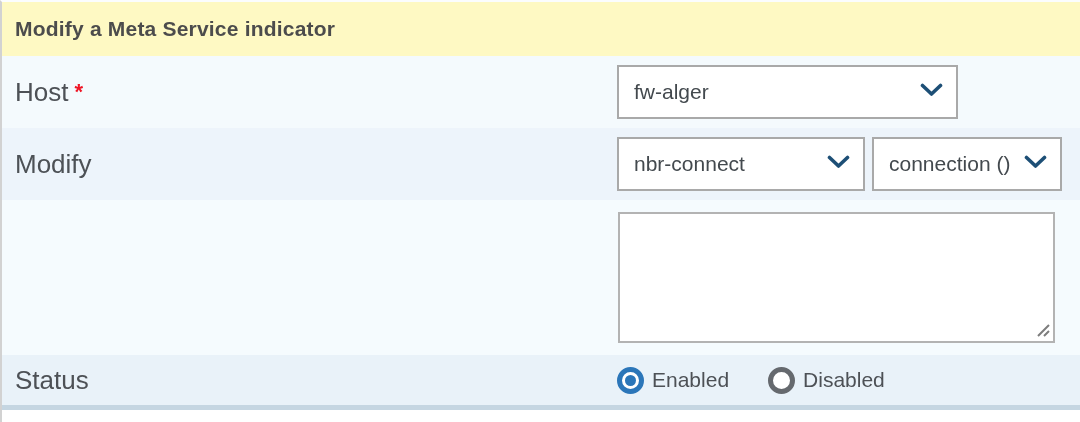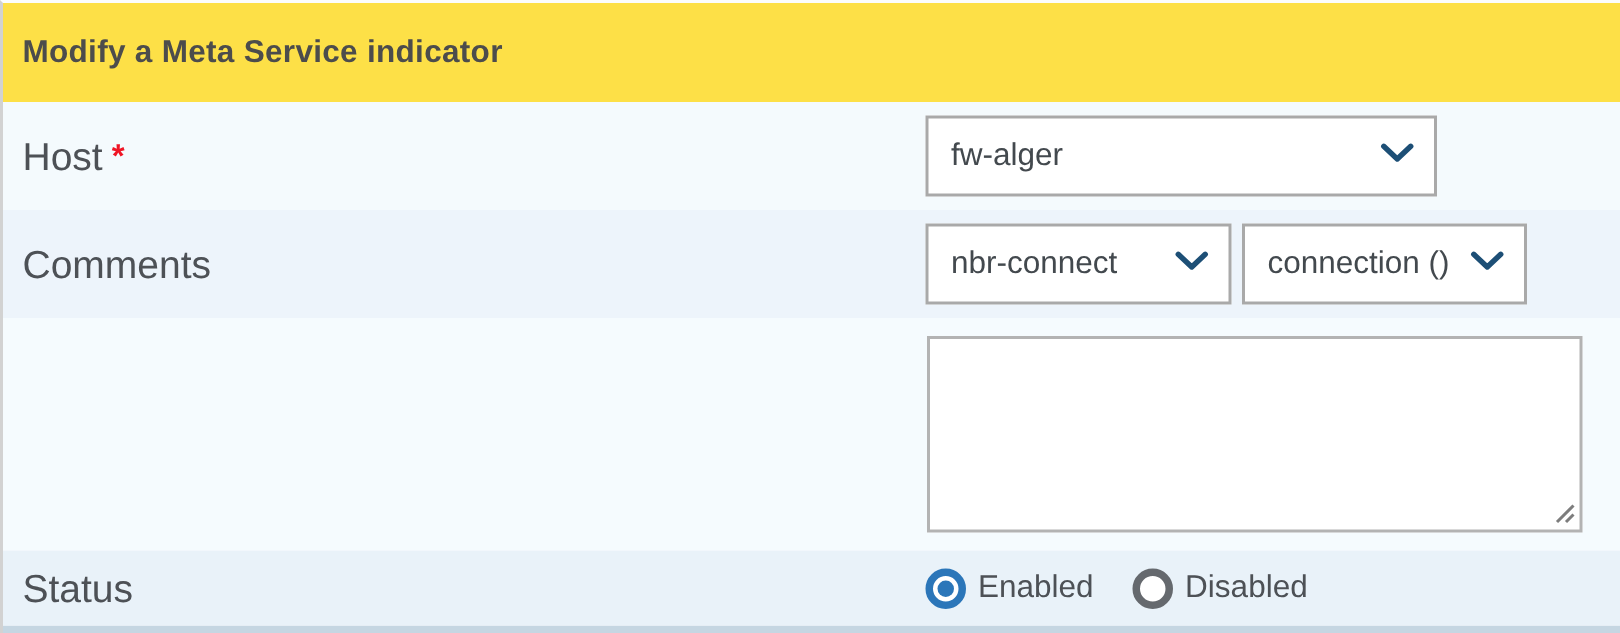--- a/index.html
+++ b/index.html
@@ -6,50 +6,50 @@
   .panel{
     position:relative;
     width:1080px;height:422px;
     box-sizing:border-box;
     border-left:2px solid #d2d2d2;
     border-top:2px solid #fbfdfe;
     font-family:"Liberation Sans","DejaVu Sans",sans-serif;
     overflow:hidden;
   }
   .row{position:relative;display:flex;align-items:center;padding-left:13px;box-sizing:border-box;}
-  .hdr{height:66px;background:#fde047;}
+  .hdr{height:54px;background:#fef9c3;}
   .hdr-title{font-size:21px;font-weight:bold;color:#4c4c4c;letter-spacing:.2px;}
   .row-host{height:72px;background:#f4fafd;}
   .row-service{height:72px;background:#edf4fb;}
   .row-comments{height:155px;background:#f5fbfe;}
   .row-status{height:50px;background:#e9f2f9;}
   .bottom-strip{height:5px;background:#c5d6e2;}
   .lbl{font-size:26px;color:#4d5156;}
   .req{color:#ef1525;font-weight:bold;margin-left:6px;font-size:22px;}
   .ctl{position:absolute;top:0;left:615px;height:100%;display:flex;align-items:center;}
   .select{
     display:flex;align-items:center;justify-content:space-between;
     box-sizing:border-box;height:54px;
     background:#ffffff;border:2px solid #a9a9a9;
     padding:0 13px 0 15px;cursor:pointer;
   }
   .select .val{font-size:21px;color:#43494e;white-space:nowrap;}
   .sel-host{width:341px;gap:46px;}
-  .sel-service{width:204px;margin-right:7px;}
+  .sel-service{width:248px;margin-right:7px;}
   .sel-metric{width:190px;}
   .chev{flex:0 0 auto;margin-left:10px;}
   .ta-wrap{position:relative;display:inline-block;font-size:0;}
   textarea.comments{
     box-sizing:border-box;width:437px;height:131px;
     border:2px solid #b3b3b3;background:#ffffff;
     resize:none;outline:none;margin:0;
     font-family:"Liberation Sans","DejaVu Sans",sans-serif;font-size:20px;color:#444;
   }
   .resize-handle{position:absolute;right:4px;bottom:5px;pointer-events:none;}
-  .radio-group{gap:2px;}
+  .radio-group{gap:15px;}
   .radio{
     width:27px;height:27px;border-radius:50%;box-sizing:border-box;
     background:#ffffff;border:5px solid #65696e;
     display:inline-flex;align-items:center;justify-content:center;
     cursor:pointer;flex:0 0 auto;
   }
   .radio.checked{border-color:#2b76b9;}
   .radio.checked::after{content:"";width:11px;height:11px;border-radius:50%;background:#2b76b9;}
   .radio-opt{display:flex;align-items:center;gap:8px;cursor:pointer;}
   .radio-opt + .radio-opt{margin-left:24px;}
@@ -73,21 +73,21 @@
         <span class="chev">
           <svg width="23" height="14" viewBox="0 0 23 14">
               <path d="M2.5 2.5 L11.5 11 L20.5 2.5" fill="none" stroke="#1d4f76" stroke-width="3.6" stroke-linecap="round" stroke-linejoin="round"></path>
             </svg>
         </span>
       </div>
     </div>
   </div>
 
   <div class="row row-service">
-    <span class="lbl">Comments</span>
+    <span class="lbl">Modify</span>
     <div class="ctl">
       <div class="select sel-service">
         <span class="val">nbr-connect</span>
         <span class="chev">
           <svg width="23" height="14" viewBox="0 0 23 14">
               <path d="M2.5 2.5 L11.5 11 L20.5 2.5" fill="none" stroke="#1d4f76" stroke-width="3.6" stroke-linecap="round" stroke-linejoin="round"></path>
             </svg>
         </span>
       </div>
       <div class="select sel-metric">

